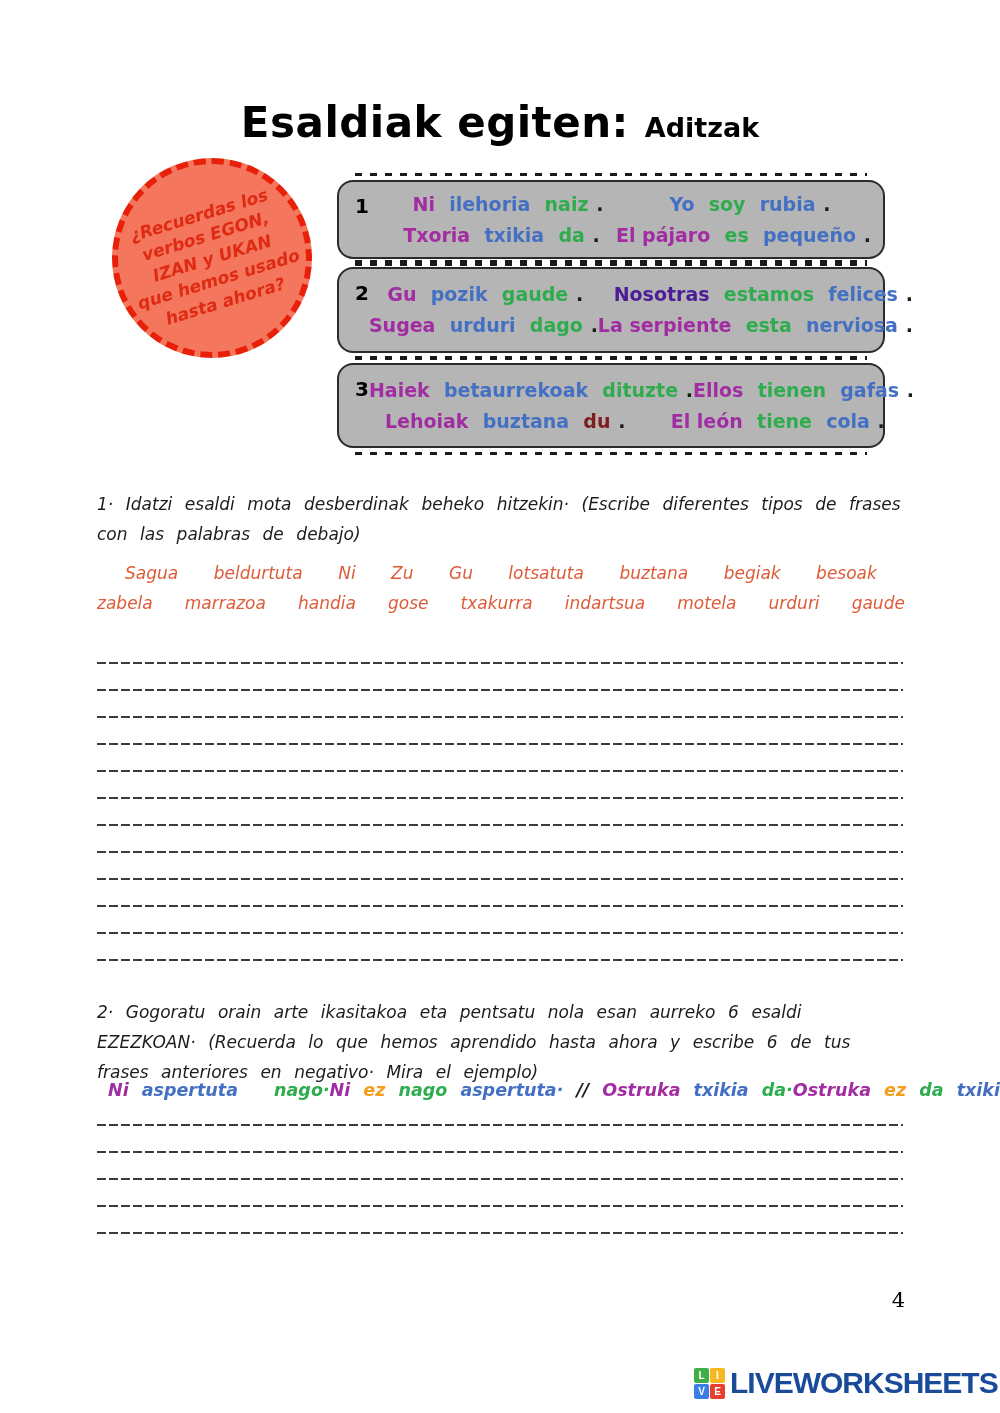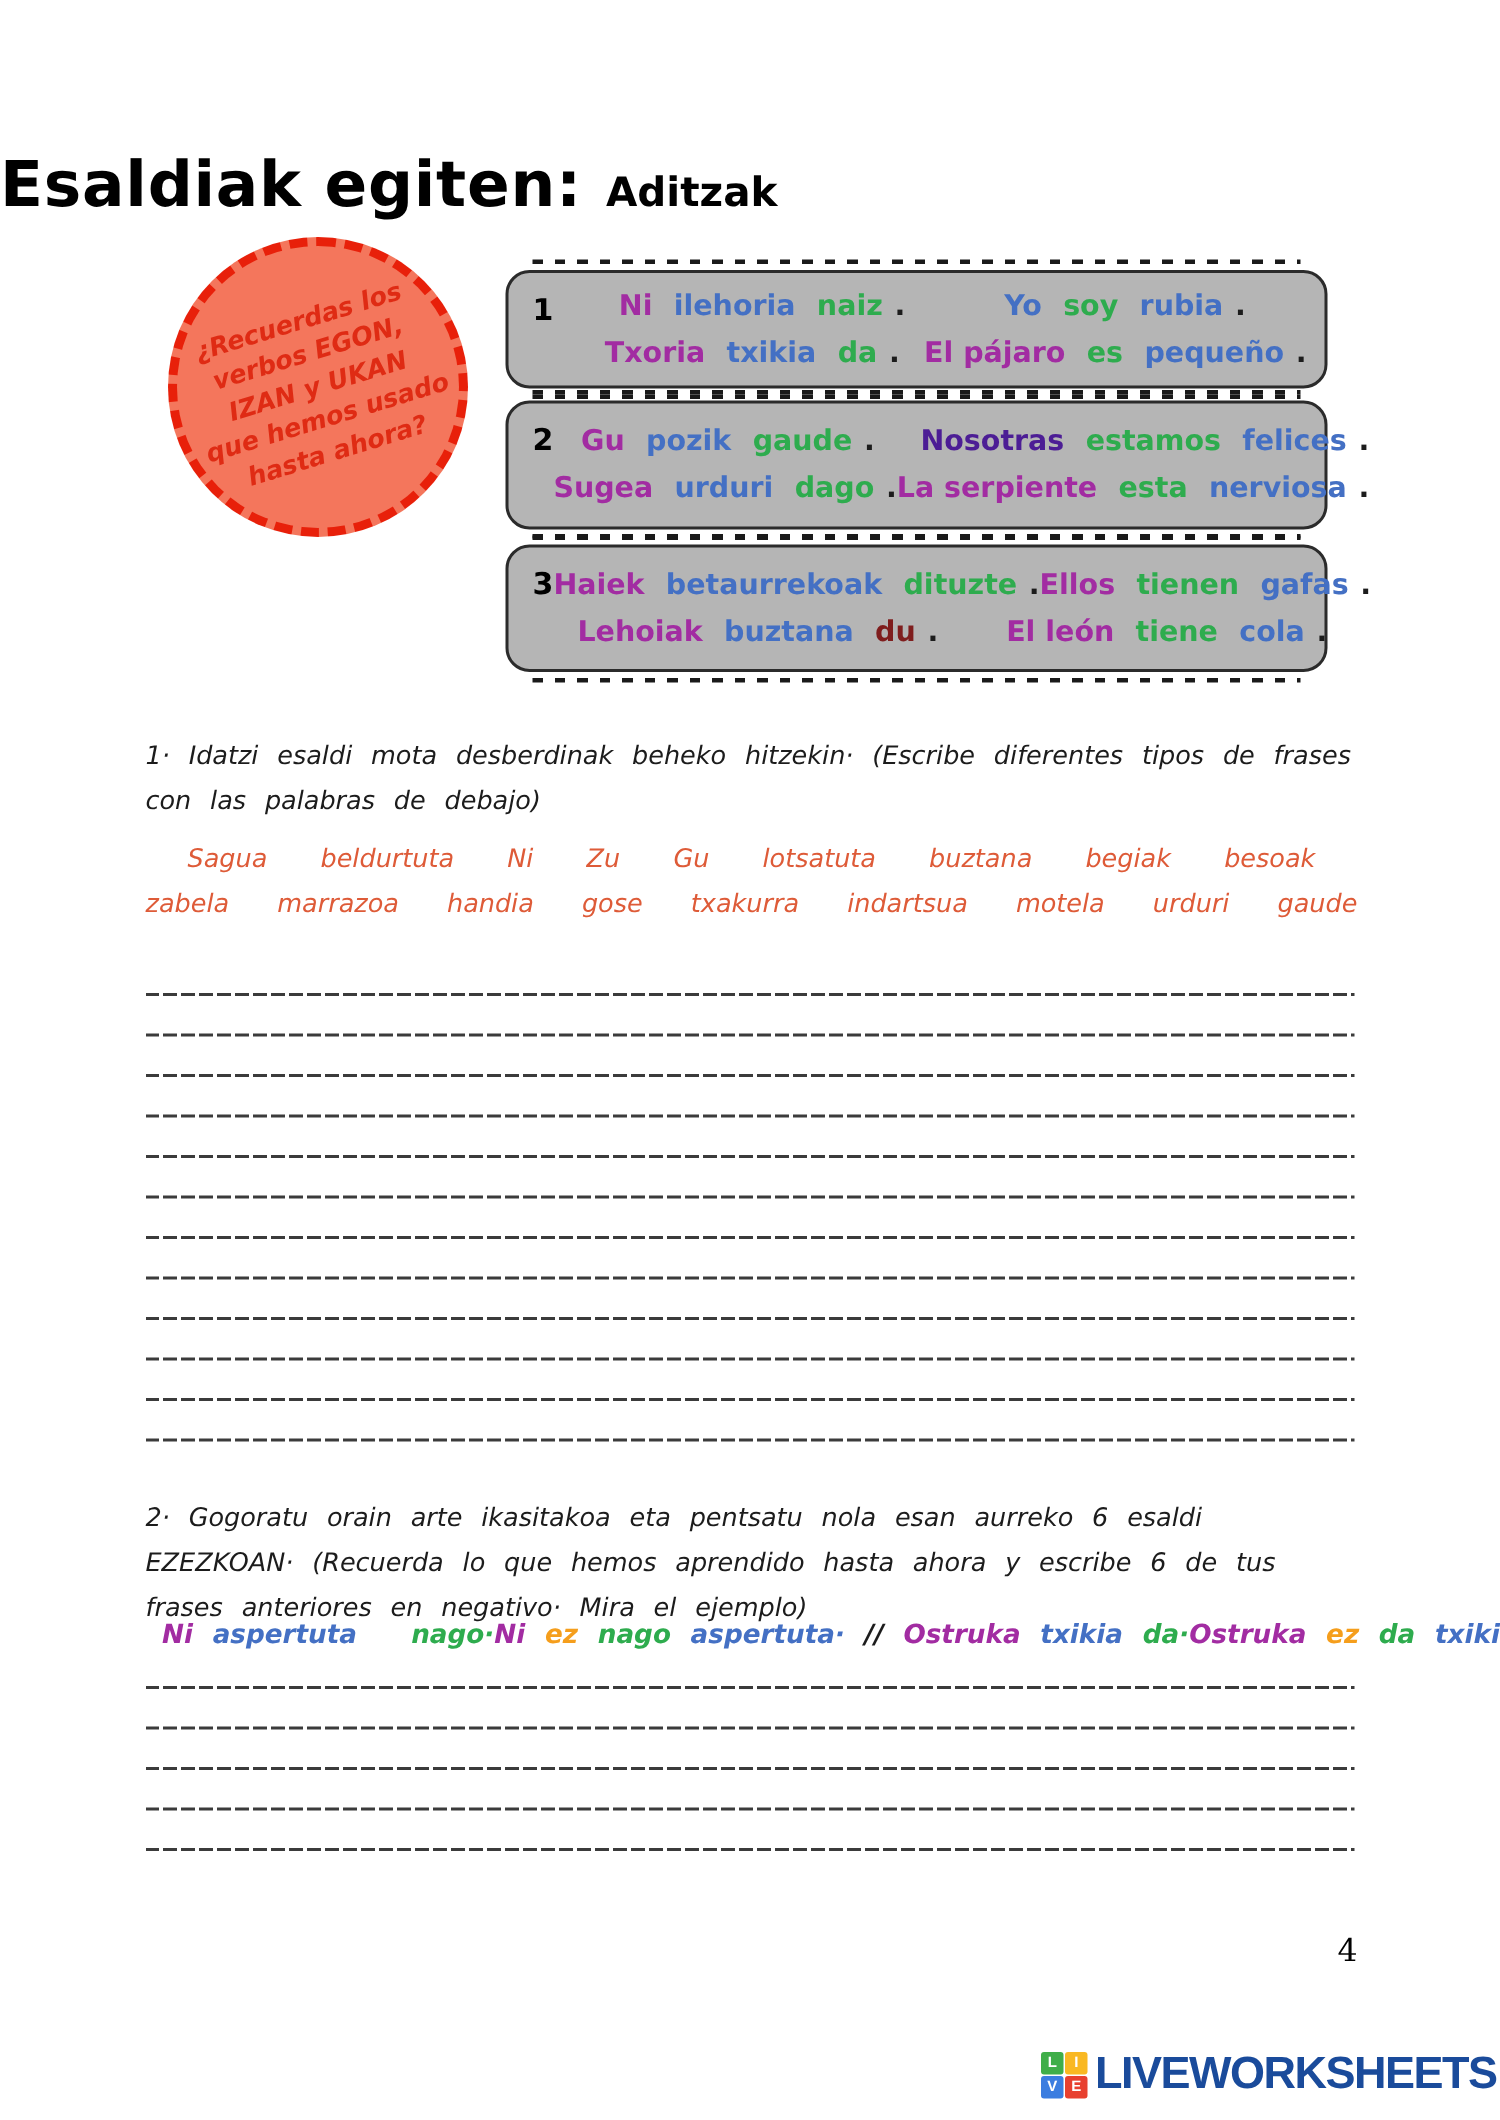--- a/index.html
+++ b/index.html
@@ -1,20 +1,20 @@
 <!DOCTYPE html>
 <html><head>
 <meta charset="utf-8">
 <style>
   html,body{margin:0;padding:0;background:#fff;}
   .page{position:relative;width:1000px;height:1413px;background:#ffffff;
         font-family:"DejaVu Sans", sans-serif;overflow:hidden;}
 
   
-  .title{position:absolute;top:98px;left:0;width:100%;text-align:left;white-space:nowrap;}
+  .title{position:absolute;top:98px;left:0;width:100%;text-align:center;white-space:nowrap;}
   .title-main{font-size:42px;font-weight:bold;letter-spacing:0.5px;}
   .title-sub{font-size:27px;font-weight:bold;margin-left:16px;}
 
   
   .bubble{position:absolute;left:112px;top:158px;width:188px;height:188px;
           border:6px dashed #E8200A;border-radius:50%;
           display:flex;align-items:center;justify-content:center;}
   .bubble-inner{transform:rotate(-17deg);text-align:center;font-style:italic;
                 font-weight:bold;font-size:17px;line-height:1.32;}
 

